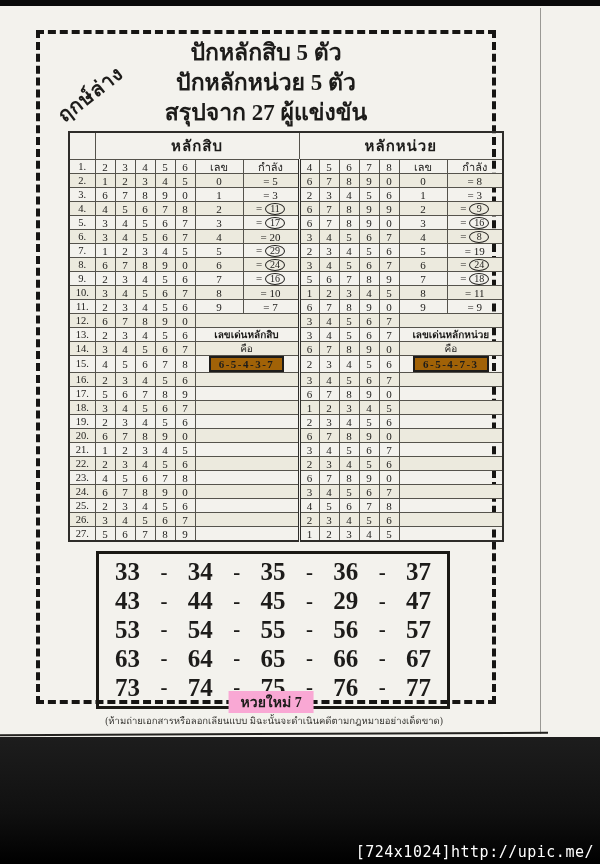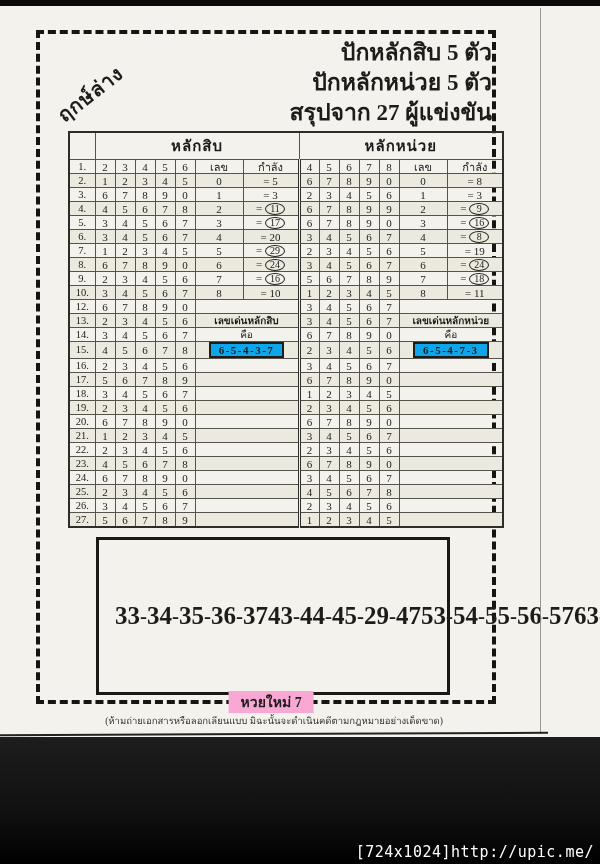--- a/index.html
+++ b/index.html
@@ -5,39 +5,39 @@
   html,body{margin:0;padding:0;background:#000;}
   .stage{position:relative;width:600px;height:864px;overflow:hidden;background:#141414;
          font-family:"Liberation Serif","DejaVu Serif",serif;color:#1d1c1a;}
   .topbar{position:absolute;left:0;top:0;width:600px;height:6px;background:#0a0a0a;}
   .paper{position:absolute;left:0;top:6px;width:600px;height:731px;background:#f3f2ed;}
   .scan-vline{position:absolute;left:540px;top:2px;width:1px;height:726px;background:#8a8a84;opacity:.85;}
   .paper-edge{position:absolute;left:0px;bottom:2px;width:548px;height:2px;background:#23221f;transform:rotate(-0.25deg);}
   .dashed-box{position:absolute;left:36px;top:24px;width:452px;height:666px;border:4px dashed #161513;}
   .corner-label{position:absolute;left:12px;top:44px;transform:rotate(-38deg);
                 font-size:20px;font-weight:bold;letter-spacing:1px;}
-  .titles{margin-top:4px;text-align:right;font-size:23px;font-weight:bold;line-height:30px;}
+  .titles{margin-top:4px;text-align:center;font-size:23px;font-weight:bold;line-height:30px;}
   .results-table{border-collapse:collapse;table-layout:fixed;width:434px;margin:3px 0 0 28px;border:2px solid #2e2d2a;}
   .results-table th,.results-table td{border:1px solid #55534c;padding:0;text-align:center;
       font-size:11px;line-height:12px;height:13px;overflow:hidden;white-space:nowrap;}
   .results-table thead th{height:26px;font-size:15px;font-weight:600;letter-spacing:1px;}
   .results-table tbody tr:nth-child(even) td{background:#eceade;}
   td.no{font-size:10.5px;}
   td.hd{border-left:3px double #2e2d2a;}
   td.pow{text-align:center;}
   td.subh{font-size:11px;text-align:center;}
   td.mid{font-size:10px;}
   td.mid.mid-label{font-weight:bold;}
   td.nb{border-bottom:none;}
   .circ{display:inline-block;border:1.5px solid #22211e;border-radius:50%;padding:0 3px;
         min-width:12px;line-height:10px;font-size:10px;}
-  .boxval{display:inline-block;border:2px solid #1d1c1a;background:#0ea5e9;padding:0 8px;
+  .boxval{display:inline-block;border:2px solid #1d1c1a;background:#a16207;padding:0 8px;
           font-size:11px;font-weight:bold;letter-spacing:1.5px;line-height:12px;}
   .pairs-box{box-sizing:border-box;margin:9px 0 0 56px;width:354px;height:158px;border:3px solid #1a1915;
-             display:flex;flex-direction:row;justify-content:space-around;padding:4px 16px;}
+             display:flex;flex-direction:column;justify-content:space-around;padding:4px 16px;}
   .pair-row{display:flex;justify-content:space-between;align-items:center;
             font-size:25px;font-weight:bold;}
   .pair-row .dash{font-size:21px;font-weight:bold;}
   .brand{position:absolute;left:50%;bottom:-13px;transform:translateX(-44%);background:#f9a8d4;
          padding:0 12px;font-size:14px;font-weight:bold;white-space:nowrap;}
   .fine-print{position:absolute;left:0;top:707px;width:548px;text-align:center;font-size:9.5px;color:#33322e;}
   .scan-bottom{position:absolute;left:0;top:737px;width:600px;height:127px;
                background:linear-gradient(#1d1d1d 0%,#101010 60%,#000 100%);}
   .watermark{position:absolute;right:6px;bottom:3px;color:#fff;
              font-family:"DejaVu Sans Mono",monospace;font-size:15px;letter-spacing:0.5px;}
@@ -248,20 +248,37 @@
               <td class="pow">= <span>10</span></td>
               <td class="hd">1</td>
               <td>2</td>
               <td>3</td>
               <td>4</td>
               <td>5</td>
               <td>8</td>
               <td class="pow">= <span>11</span></td>
             </tr>
             <tr>
+              <td class="no">11.</td>
+              <td>2</td>
+              <td>3</td>
+              <td>4</td>
+              <td>5</td>
+              <td>6</td>
+              <td>9</td>
+              <td class="pow">= <span>7</span></td>
+              <td class="hd">6</td>
+              <td>7</td>
+              <td>8</td>
+              <td>9</td>
+              <td>0</td>
+              <td>9</td>
+              <td class="pow">= <span>9</span></td>
+            </tr>
+            <tr>
               <td class="no">12.</td>
               <td>6</td>
               <td>7</td>
               <td>8</td>
               <td>9</td>
               <td>0</td>
               <td class="mid" colspan="2"></td>
               <td class="hd">3</td>
               <td>4</td>
               <td>5</td>

